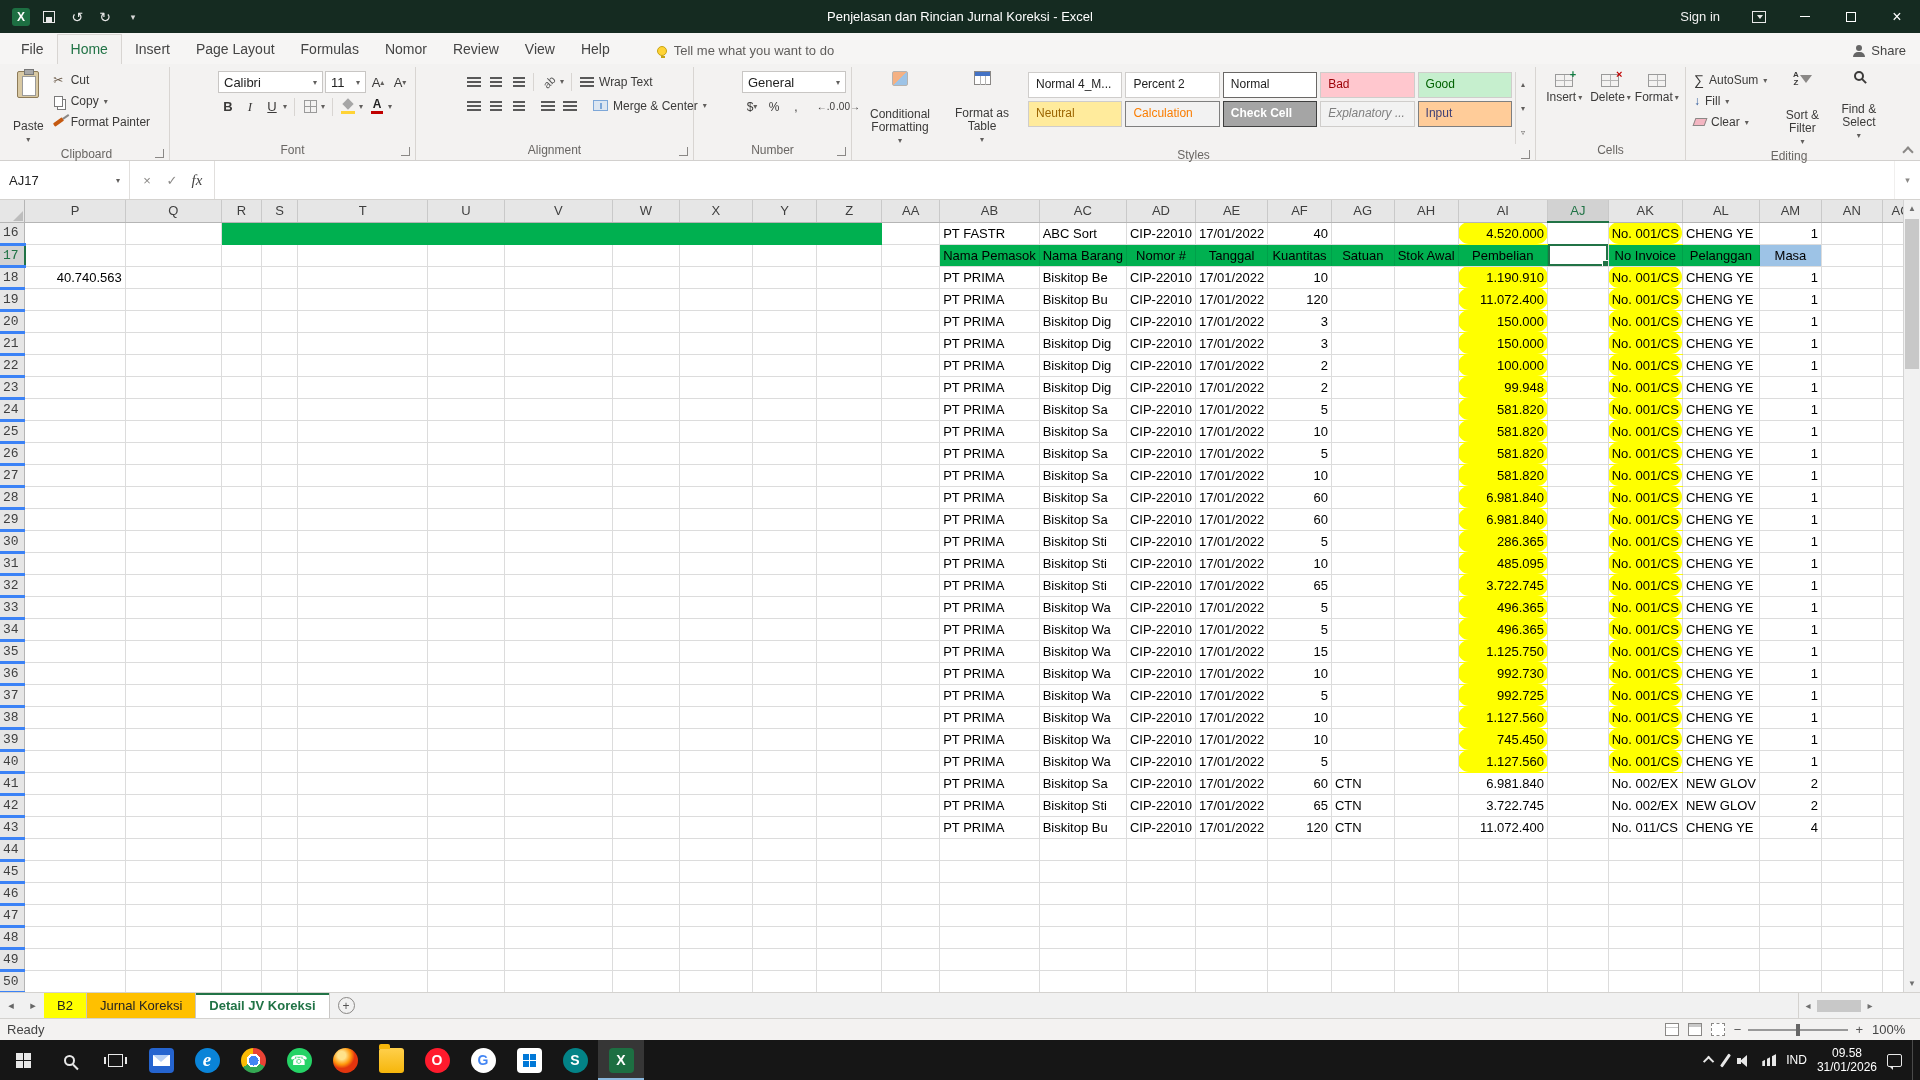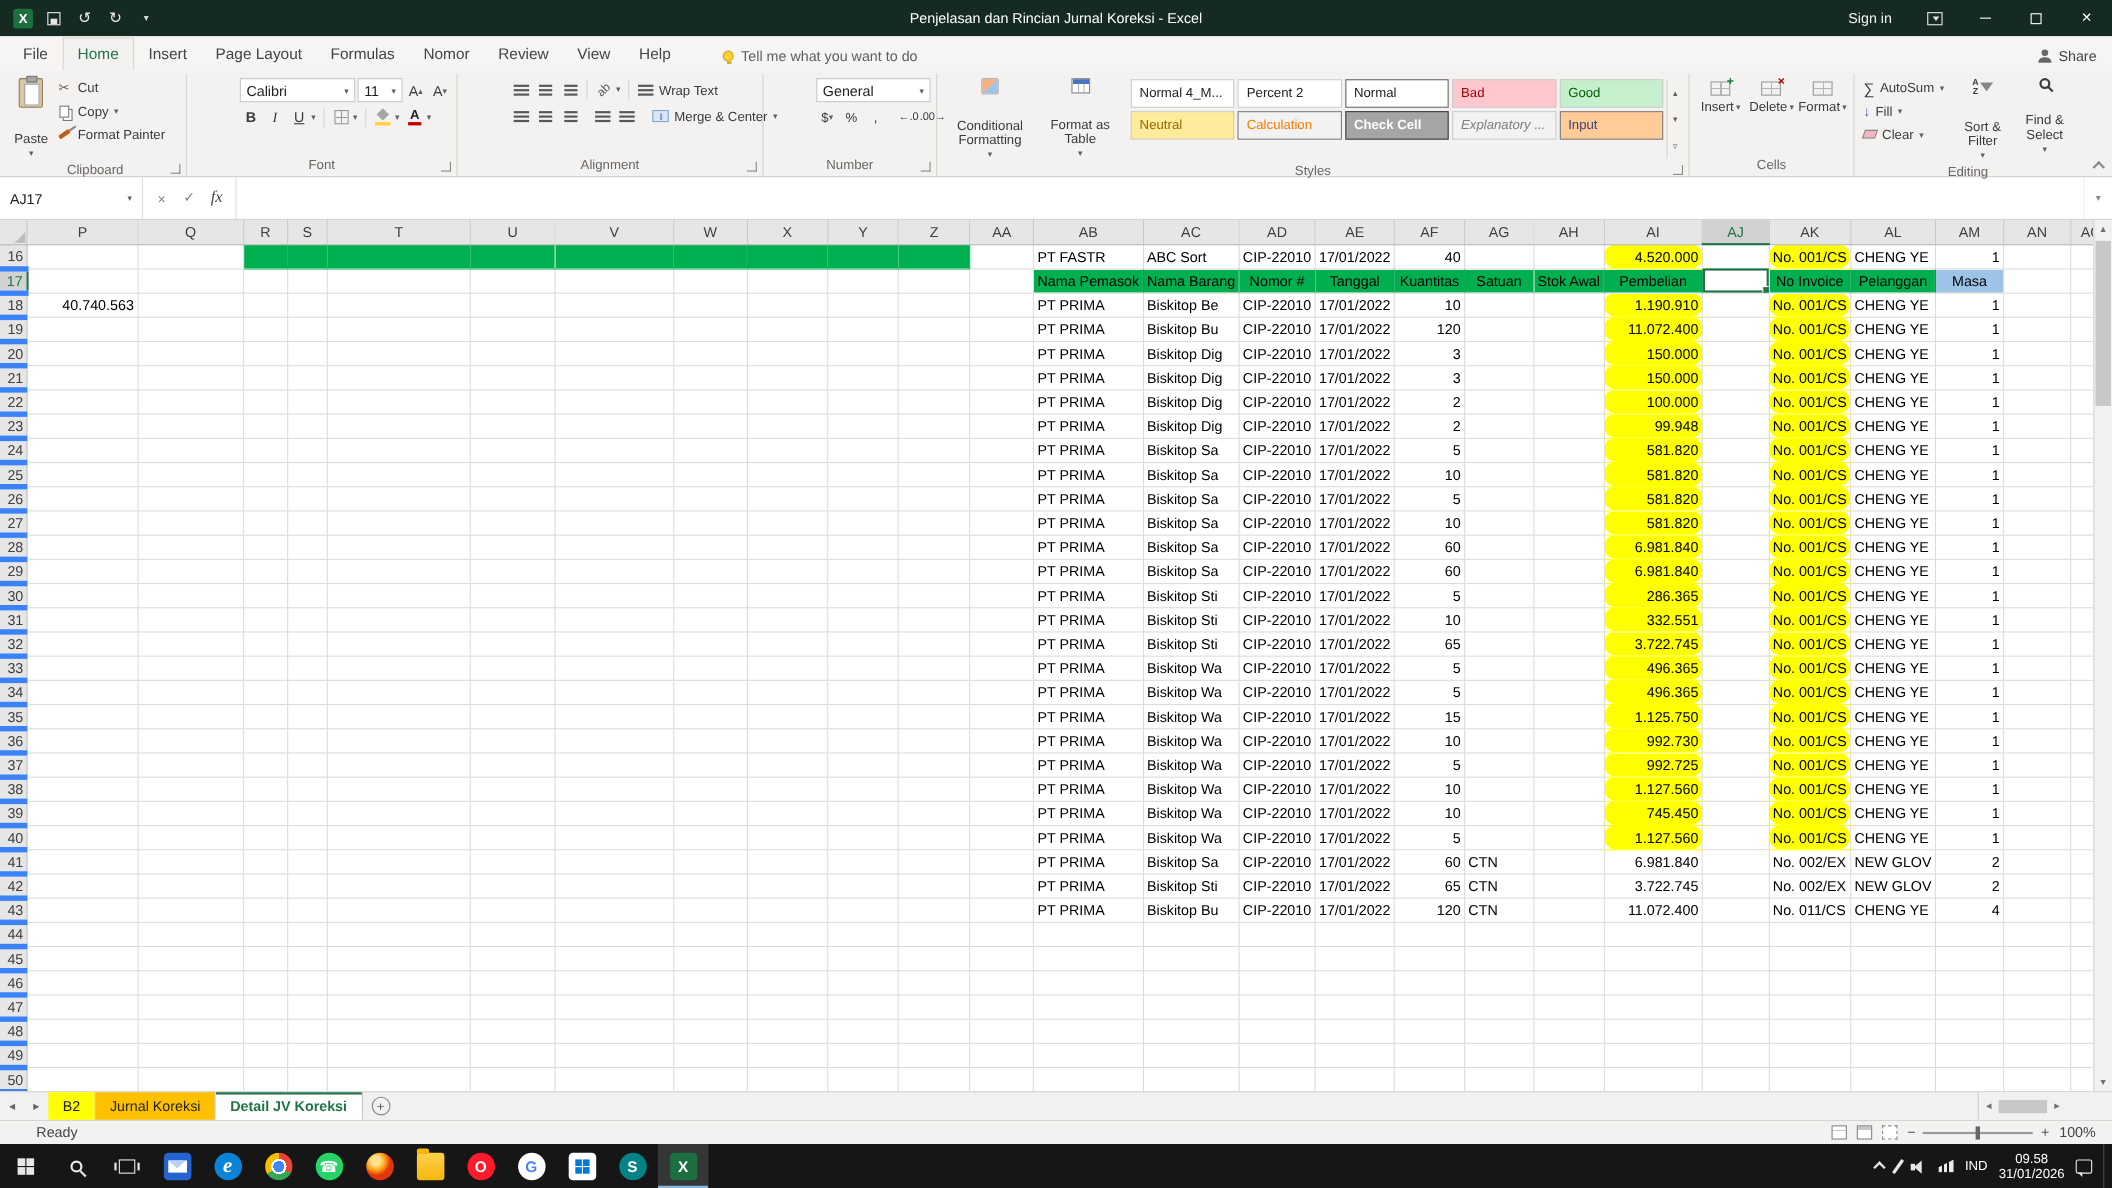--- a/index.html
+++ b/index.html
@@ -123,21 +123,21 @@
   .fxexpand{width:26px;display:flex;align-items:center;justify-content:center;color:#8a8886;font-size:9px;border-left:1px solid #f0efee;}
 
   
   .gridwrap{position:relative;height:792px;background:#fff;overflow:hidden;flex:0 0 792px;}
   #sheetTable{border-collapse:collapse;table-layout:fixed;position:absolute;left:0;top:0;}
   #sheetTable th,#sheetTable td{height:22px;padding:0 3px;font-size:13px;white-space:nowrap;overflow:hidden;font-weight:400;}
   th.corner{background:#e6e6e6;border-right:1px solid #b5b5b5;border-bottom:1px solid #b5b5b5;position:relative;}
   th.corner::after{content:"";position:absolute;right:1px;bottom:1px;border-left:10px solid transparent;border-bottom:10px solid #bdbdbd;}
   th.colhdr{background:#e6e6e6;border-right:1px solid #c9c9c9;border-bottom:1px solid #b5b5b5;color:#3f3f3f;text-align:center;}
   th.colhdr.sel{background:#d2d2d2;color:var(--accent,#217346);border-bottom:2px solid var(--accent,#217346);}
-  td.rowhdr{background:#e6e6e6;border-right:1px solid #b5b5b5;border-bottom:5px solid #3b82f6;color:#3f3f3f;text-align:right;padding-right:4px;}
+  td.rowhdr{background:#e6e6e6;border-right:1px solid #b5b5b5;border-bottom:3px solid #3b82f6;color:#3f3f3f;text-align:left;padding-right:4px;font-family:Liberation Mono, monospace;}
   td.rowhdr.sel{background:#d2d2d2;color:var(--accent,#217346);border-right:2px solid var(--accent,#217346);}
   td.cell{border-right:1px solid #dcdcdc;border-bottom:1px solid #dcdcdc;color:#000;}
   td.cell.num{text-align:right;}
   td.cell.band{background:var(--band-green,#00b050);border-right-color:var(--band-green,#00b050);border-bottom-color:var(--band-green,#00b050);}
   td.cell.hdr-green{background:var(--band-green,#00b050);border-right-color:#00a04a;font-weight:700;text-align:center;}
   td.cell.hdr-blue{background:var(--header-blue,#9dc3e6);font-weight:700;text-align:center;}
   td.cell.yellow{background:var(--highlight-yellow,#ffff00);border-bottom-color:var(--highlight-yellow,#ffff00);border-radius:11px;}
   td.cell.active-cell{outline:2px solid var(--accent,#217346);outline-offset:-2px;background:#fff;position:relative;overflow:visible;}
   td.cell.active-cell::after{content:"";position:absolute;right:-2px;bottom:-2px;width:6px;height:6px;background:var(--accent,#217346);border:1px solid #fff;}
   .vscroll{position:absolute;top:0;right:0;width:17px;height:100%;background:#f1f1f1;border-left:1px solid #d4d4d4;}
@@ -151,21 +151,21 @@
   .stabs{display:flex;align-items:stretch;}
   .stab{padding:0 13px;display:flex;align-items:center;border-right:1px solid #c9c7c5;color:#222;white-space:nowrap;}
   .stab.active{background:#fff;color:var(--accent,#217346);font-weight:700;box-shadow:inset 0 2px 0 var(--accent,#217346);}
   .addtab{width:17px;height:17px;border:1px solid #8a8886;border-radius:50%;color:#555;display:flex;align-items:center;justify-content:center;font-size:12px;align-self:center;margin-left:8px;}
   .hscroll{position:absolute;right:0;top:0;height:100%;width:122px;background:#f1f1f1;border-left:1px solid #d4d2cf;display:flex;align-items:center;}
   .harrow{width:18px;text-align:center;color:#707070;font-size:10px;}
   .hthumb{width:44px;height:12px;background:#c8c8c8;}
 
   
   .statusbar{height:22px;background:#f3f2f1;border-top:1px solid #d4d2cf;display:flex;align-items:center;font-size:13px;color:#444;flex:0 0 22px;}
-  .ready{padding-left:33px;}
+  .ready{padding-left:7px;}
   .sb-right{margin-left:auto;display:flex;align-items:center;gap:9px;padding-right:10px;}
   .view{width:14px;height:13px;border:1px solid #8a8886;background:#fff;}
   .view.v1{background:linear-gradient(#fff 0 3px,#c8c8c8 3px 4px,#fff 4px);}
   .view.v2{background:linear-gradient(#c8c8c8 0 3px,#fff 3px);}
   .view.v3{border-style:dashed;}
   .zoomctl{display:flex;align-items:center;gap:7px;color:#555;}
   .zslider{width:100px;height:2px;background:#999;position:relative;}
   .zslider::before{content:"";position:absolute;left:50%;top:-3px;width:1px;height:8px;background:#999;}
   .zthumb{position:absolute;left:48px;top:-5px;width:4px;height:12px;background:#666;}
   .zoomlvl{min-width:38px;text-align:left;}
@@ -1047,21 +1047,21 @@
             <td class="cell"></td>
             <td class="cell"></td>
             <td class="cell"></td>
             <td class="cell">PT PRIMA</td>
             <td class="cell">Biskitop Sti</td>
             <td class="cell">CIP-22010</td>
             <td class="cell num">17/01/2022</td>
             <td class="cell num">10</td>
             <td class="cell"></td>
             <td class="cell"></td>
-            <td class="cell yellow num">332.551</td>
+            <td class="cell yellow num">485.095</td>
             <td class="cell"></td>
             <td class="cell yellow">No. 001/CS</td>
             <td class="cell">CHENG YE</td>
             <td class="cell num">1</td>
             <td class="cell"></td>
             <td class="cell"></td>
           </tr>
           <tr>
             <td class="rowhdr">32</td>
             <td class="cell num"></td>

